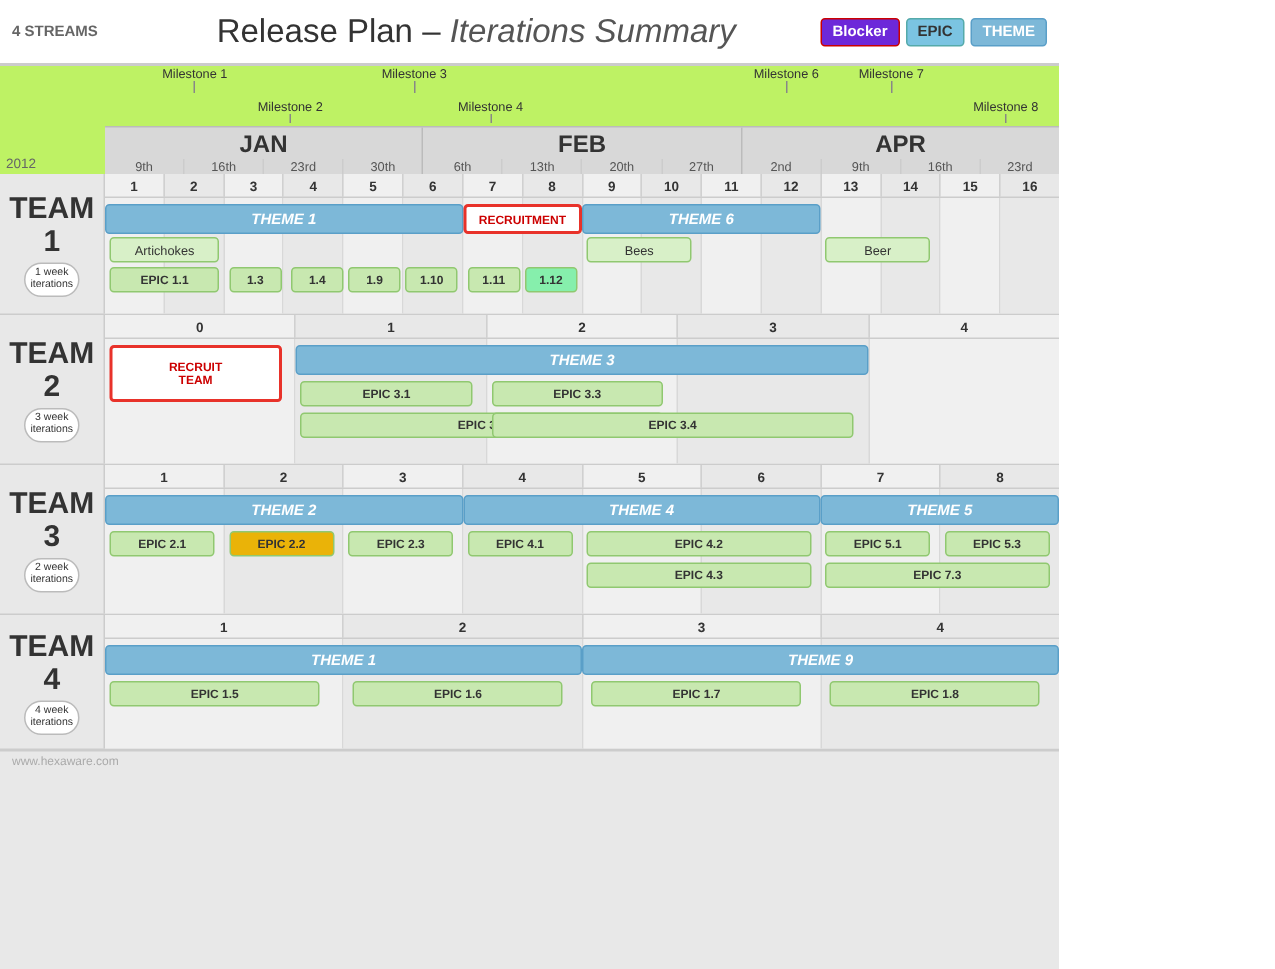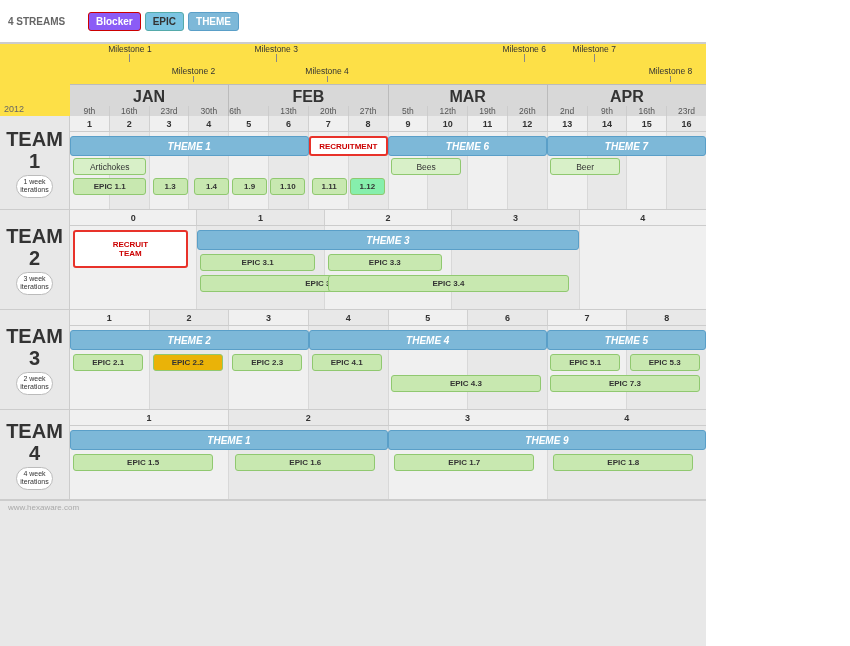--- a/index.html
+++ b/index.html
@@ -8,28 +8,33 @@
     .page { width: 706px; height: 646px; background: #e8e8e8; position: relative; }
     
   </style>
 </head>
 <body>
 
 <div class="page">
 
   <div style="display:flex; align-items:center; background:#fff; border-bottom:2px solid #ccc; height:44px; padding:0 8px;">
     <div style="font-size:10px; color:#666; font-weight:bold; width:80px;">4 STREAMS</div>
+    <div style="flex:1; text-align:center; font-size:22px; color:#333;">
+      <span style="font-weight:300;">Release Plan</span>
+      <span style="font-weight:300;"> – </span>
+      <span style="font-style:italic; color:#555; font-weight:300;">Iterations Summary</span>
+    </div>
     <div style="display:flex; gap:4px;">
-      <div style="background:#8b5cf6; color:#fff; font-size:10px; font-weight:bold; padding:3px 7px; border-radius:3px; border:1px solid #c00;">Blocker</div>
+      <div style="background:#6d28d9; color:#fff; font-size:10px; font-weight:bold; padding:3px 7px; border-radius:3px; border:1px solid #c00;">Blocker</div>
       <div style="background:#7bc4e2; color:#333; font-size:10px; font-weight:bold; padding:3px 7px; border-radius:3px; border:1px solid #5aa;">EPIC</div>
       <div style="background:#7db8d8; color:#fff; font-size:10px; font-weight:bold; padding:3px 7px; border-radius:3px; border:1px solid #5a9fc8;">THEME</div>
     </div>
   </div>
 
-  <div style="background:#fde047; position:relative;">
+  <div style="background:#bef264; position:relative;">
 
     <div style="height:22px; position:relative; margin-left:70px; border-bottom:0;">
 
       <div style="position:absolute; left:6%; font-size:8.5px; color:#333; display:flex; flex-direction:column; align-items:center;">
         <span>Milestone 1</span>
         <div style="width:1px; height:8px; background:#888;"></div>
       </div>
 
       <div style="position:absolute; left:29%; font-size:8.5px; color:#333; display:flex; flex-direction:column; align-items:center;">
         <span>Milestone 3</span>
@@ -73,36 +78,27 @@
           <div style="flex:1; text-align:center; border-right:1px solid #ccc;">9th</div>
           <div style="flex:1; text-align:center; border-right:1px solid #ccc;">16th</div>
           <div style="flex:1; text-align:center; border-right:1px solid #ccc;">23rd</div>
           <div style="flex:1; text-align:center;">30th</div>
         </div>
       </div>
 
       <div style="flex:1; border-right:1px solid #bbb;">
         <div style="font-size:16px; font-weight:bold; color:#333; text-align:center; padding:2px 0 0; line-height:1.2;">FEB</div>
         <div style="display:flex; font-size:8.5px; color:#555;">
-          <div style="flex:1; text-align:left; border-right:1px solid #ccc;">6th</div>
+          <div style="flex:1; text-align:center; border-right:1px solid #ccc;">6th</div>
           <div style="flex:1; text-align:center; border-right:1px solid #ccc;">13th</div>
           <div style="flex:1; text-align:center; border-right:1px solid #ccc;">20th</div>
           <div style="flex:1; text-align:center;">27th</div>
         </div>
       </div>
 
-      <div style="flex:1; border-right:1px solid #bbb;">
-        <div style="font-size:16px; font-weight:bold; color:#333; text-align:center; padding:2px 0 0; line-height:1.2;">MAR</div>
-        <div style="display:flex; font-size:8.5px; color:#555;">
-          <div style="flex:1; text-align:center; border-right:1px solid #ccc;">5th</div>
-          <div style="flex:1; text-align:center; border-right:1px solid #ccc;">12th</div>
-          <div style="flex:1; text-align:center; border-right:1px solid #ccc;">19th</div>
-          <div style="flex:1; text-align:center;">26th</div>
-        </div>
-      </div>
 
       <div style="flex:1;">
         <div style="font-size:16px; font-weight:bold; color:#333; text-align:center; padding:2px 0 0; line-height:1.2;">APR</div>
         <div style="display:flex; font-size:8.5px; color:#555;">
           <div style="flex:1; text-align:center; border-right:1px solid #ccc;">2nd</div>
           <div style="flex:1; text-align:center; border-right:1px solid #ccc;">9th</div>
           <div style="flex:1; text-align:center; border-right:1px solid #ccc;">16th</div>
           <div style="flex:1; text-align:center;">23rd</div>
         </div>
       </div>
@@ -153,21 +149,20 @@
         <div style="flex:1; text-align:center; font-size:9px; font-weight:bold; color:#333; border-right:1px solid #d0d0d0; display:flex; align-items:center; justify-content:center;">13</div>
         <div style="flex:1; text-align:center; font-size:9px; font-weight:bold; color:#333; border-right:1px solid #d0d0d0; display:flex; align-items:center; justify-content:center;">14</div>
         <div style="flex:1; text-align:center; font-size:9px; font-weight:bold; color:#333; border-right:1px solid #d0d0d0; display:flex; align-items:center; justify-content:center;">15</div>
         <div style="flex:1; text-align:center; font-size:9px; font-weight:bold; color:#333; display:flex; align-items:center; justify-content:center;">16</div>
       </div>
 
       <div style="position:absolute; top:20px; left:0%; width:37.5%; height:20px; background:#7db8d8; border:1px solid #5a9fc8; border-radius:3px; display:flex; align-items:center; justify-content:center; font-size:10px; font-weight:bold; font-style:italic; color:#fff; z-index:3;">THEME 1</div>
 
       <div style="position:absolute; top:20px; left:50%; width:25%; height:20px; background:#7db8d8; border:1px solid #5a9fc8; border-radius:3px; display:flex; align-items:center; justify-content:center; font-size:10px; font-weight:bold; font-style:italic; color:#fff; z-index:3;">THEME 6</div>
 
-      <div style="position:absolute; top:20px; left:75%; width:25%; height:20px; background:#7db8d8; border:1px solid #5a9fc8; border-radius:3px; display:flex; align-items:center; justify-content:center; font-size:10px; font-weight:bold; font-style:italic; color:#fff; z-index:3;">THEME 7</div>
 
       <div style="position:absolute; top:20px; left:37.5%; width:12.5%; height:20px; background:#fff; border:2px solid #e8322a; border-radius:3px; display:flex; align-items:center; justify-content:center; font-size:8px; font-weight:bold; color:#c00; z-index:4;">RECRUITMENT</div>
 
       <div style="position:absolute; top:42px; left:0.5%; width:11.5%; height:17px; background:#d8f0c8; border:1px solid #90c870; border-radius:3px; display:flex; align-items:center; justify-content:center; font-size:8.5px; color:#333; z-index:3;">Artichokes</div>
 
       <div style="position:absolute; top:42px; left:50.5%; width:11%; height:17px; background:#d8f0c8; border:1px solid #90c870; border-radius:3px; display:flex; align-items:center; justify-content:center; font-size:8.5px; color:#333; z-index:3;">Bees</div>
 
       <div style="position:absolute; top:42px; left:75.5%; width:11%; height:17px; background:#d8f0c8; border:1px solid #90c870; border-radius:3px; display:flex; align-items:center; justify-content:center; font-size:8.5px; color:#333; z-index:3;">Beer</div>
 
       <div style="position:absolute; top:62px; left:0.5%; width:11.5%; height:17px; background:#c8e8b0; border:1px solid #90c870; border-radius:3px; display:flex; align-items:center; justify-content:center; font-size:8px; font-weight:bold; color:#333; z-index:3;">EPIC 1.1</div>
@@ -255,20 +250,21 @@
       <div style="position:absolute; top:20px; left:0%; width:37.5%; height:20px; background:#7db8d8; border:1px solid #5a9fc8; border-radius:3px; display:flex; align-items:center; justify-content:center; font-size:10px; font-weight:bold; font-style:italic; color:#fff; z-index:3;">THEME 2</div>
 
       <div style="position:absolute; top:20px; left:37.5%; width:37.5%; height:20px; background:#7db8d8; border:1px solid #5a9fc8; border-radius:3px; display:flex; align-items:center; justify-content:center; font-size:10px; font-weight:bold; font-style:italic; color:#fff; z-index:3;">THEME 4</div>
 
       <div style="position:absolute; top:20px; left:75%; width:25%; height:20px; background:#7db8d8; border:1px solid #5a9fc8; border-radius:3px; display:flex; align-items:center; justify-content:center; font-size:10px; font-weight:bold; font-style:italic; color:#fff; z-index:3;">THEME 5</div>
 
       <div style="position:absolute; top:44px; left:0.5%; width:11%; height:17px; background:#c8e8b0; border:1px solid #90c870; border-radius:3px; display:flex; align-items:center; justify-content:center; font-size:8px; font-weight:bold; color:#333; z-index:3;">EPIC 2.1</div>
       <div style="position:absolute; top:44px; left:13%; width:11%; height:17px; background:#eab308; border:1px solid #90c870; border-radius:3px; display:flex; align-items:center; justify-content:center; font-size:8px; font-weight:bold; color:#333; z-index:3;">EPIC 2.2</div>
       <div style="position:absolute; top:44px; left:25.5%; width:11%; height:17px; background:#c8e8b0; border:1px solid #90c870; border-radius:3px; display:flex; align-items:center; justify-content:center; font-size:8px; font-weight:bold; color:#333; z-index:3;">EPIC 2.3</div>
       <div style="position:absolute; top:44px; left:38%; width:11%; height:17px; background:#c8e8b0; border:1px solid #90c870; border-radius:3px; display:flex; align-items:center; justify-content:center; font-size:8px; font-weight:bold; color:#333; z-index:3;">EPIC 4.1</div>
+      <div style="position:absolute; top:44px; left:50.5%; width:23.5%; height:17px; background:#c8e8b0; border:1px solid #90c870; border-radius:3px; display:flex; align-items:center; justify-content:center; font-size:8px; font-weight:bold; color:#333; z-index:3;">EPIC 4.2</div>
       <div style="position:absolute; top:44px; left:75.5%; width:11%; height:17px; background:#c8e8b0; border:1px solid #90c870; border-radius:3px; display:flex; align-items:center; justify-content:center; font-size:8px; font-weight:bold; color:#333; z-index:3;">EPIC 5.1</div>
       <div style="position:absolute; top:44px; left:88%; width:11%; height:17px; background:#c8e8b0; border:1px solid #90c870; border-radius:3px; display:flex; align-items:center; justify-content:center; font-size:8px; font-weight:bold; color:#333; z-index:3;">EPIC 5.3</div>
 
       <div style="position:absolute; top:65px; left:50.5%; width:23.5%; height:17px; background:#c8e8b0; border:1px solid #90c870; border-radius:3px; display:flex; align-items:center; justify-content:center; font-size:8px; font-weight:bold; color:#333; z-index:3;">EPIC 4.3</div>
       <div style="position:absolute; top:65px; left:75.5%; width:23.5%; height:17px; background:#c8e8b0; border:1px solid #90c870; border-radius:3px; display:flex; align-items:center; justify-content:center; font-size:8px; font-weight:bold; color:#333; z-index:3;">EPIC 7.3</div>
     </div>
   </div>
 
   <div style="display:flex; border-bottom:1px solid #ccc; height:90px; background:#e8e8e8;">
     <div style="width:70px; min-width:70px; display:flex; flex-direction:column; align-items:center; justify-content:center; border-right:1px solid #ccc; padding:2px;">

